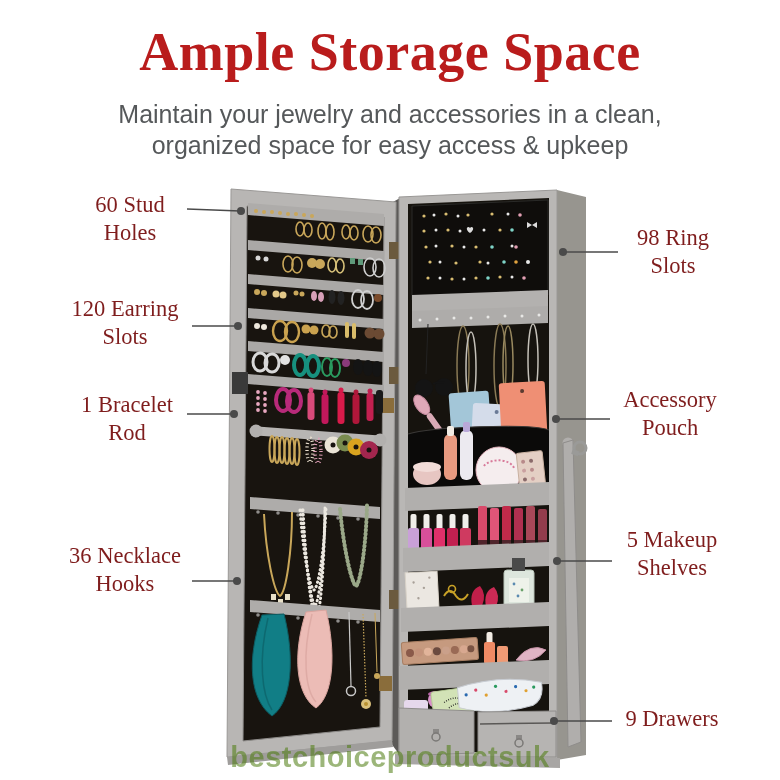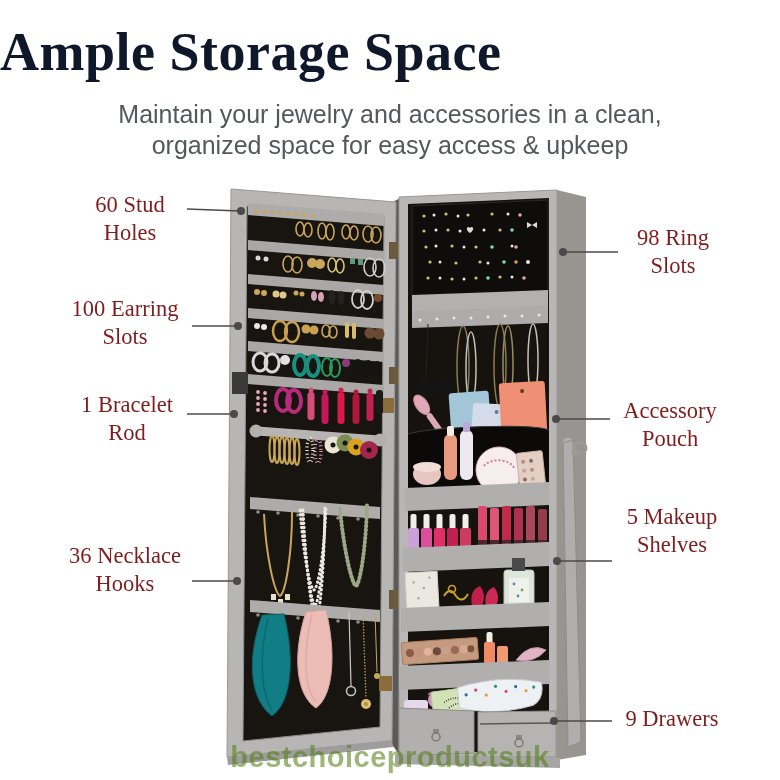--- a/index.html
+++ b/index.html
@@ -1,32 +1,32 @@
 <!DOCTYPE html>
 <html><head>
 <meta charset="utf-8">
 <style>
   html,body{margin:0;padding:0;background:#ffffff;}
   .stage{position:relative;width:780px;height:780px;background:#fff;overflow:hidden;
          font-family:"Liberation Serif",serif;}
-  .title{position:absolute;top:22px;left:0;width:780px;text-align:left;
+  .title{position:absolute;top:22px;left:0;width:780px;text-align:center;
          font-family:"Liberation Serif",serif;font-weight:700;font-size:54px;line-height:60px;
-         color:#0f172a;letter-spacing:.5px;}
+         color:#b91c1c;letter-spacing:.5px;}
   .subtitle{position:absolute;left:0;width:780px;text-align:center;
          font-family:"Liberation Sans",sans-serif;font-size:25px;line-height:31px;color:#55585a;margin-top:9px;}
   .sub1{top:90px;} .sub2{top:121px;}
   .callout{position:absolute;text-align:center;white-space:pre-line;
          font-family:"Liberation Serif",serif;font-size:22.5px;line-height:28px;color:#7f1d1d;}
   #c-stud{left:55px;top:191px;width:150px;}
   #c-earr{left:45px;top:295px;width:160px;}
   #c-brac{left:47px;top:391px;width:160px;}
   #c-neck{left:45px;top:542px;width:160px;}
   #c-ring{left:593px;top:224px;width:160px;}
-  #c-pouch{left:590px;top:386px;width:160px;margin-top:11px;}
-  #c-make{left:592px;top:503px;width:160px;}
+  #c-pouch{left:590px;top:386px;width:160px;}
+  #c-make{left:592px;top:526px;width:160px;}
   #c-draw{left:592px;top:705px;width:160px;}
   .watermark{position:absolute;top:741px;left:0;width:780px;text-align:center;
          font-family:"Liberation Sans",sans-serif;font-weight:700;font-size:29px;
          color:#4d7c0f;opacity:.55;letter-spacing:.5px;}
   svg.illu{position:absolute;left:0;top:0;}
 </style>
 </head>
 <body>
 
 <div class="stage">
@@ -523,21 +523,21 @@
         <circle cx="237" cy="581" r="4"></circle>
       <circle cx="563" cy="252" r="4"></circle>
         <circle cx="556" cy="419" r="4"></circle>
       <circle cx="557" cy="561" r="4"></circle>
         <circle cx="554" cy="721" r="4"></circle>
     </g>
   </svg>
 
   <div class="callout" id="c-stud">60 Stud
 Holes</div>
-  <div class="callout" id="c-earr">100 Earring
+  <div class="callout" id="c-earr">120 Earring
 Slots</div>
   <div class="callout" id="c-brac">1 Bracelet
 Rod</div>
   <div class="callout" id="c-neck">36 Necklace
 Hooks</div>
   <div class="callout" id="c-ring">98 Ring
 Slots</div>
   <div class="callout" id="c-pouch">Accessory
 Pouch</div>
   <div class="callout" id="c-make">5 Makeup

